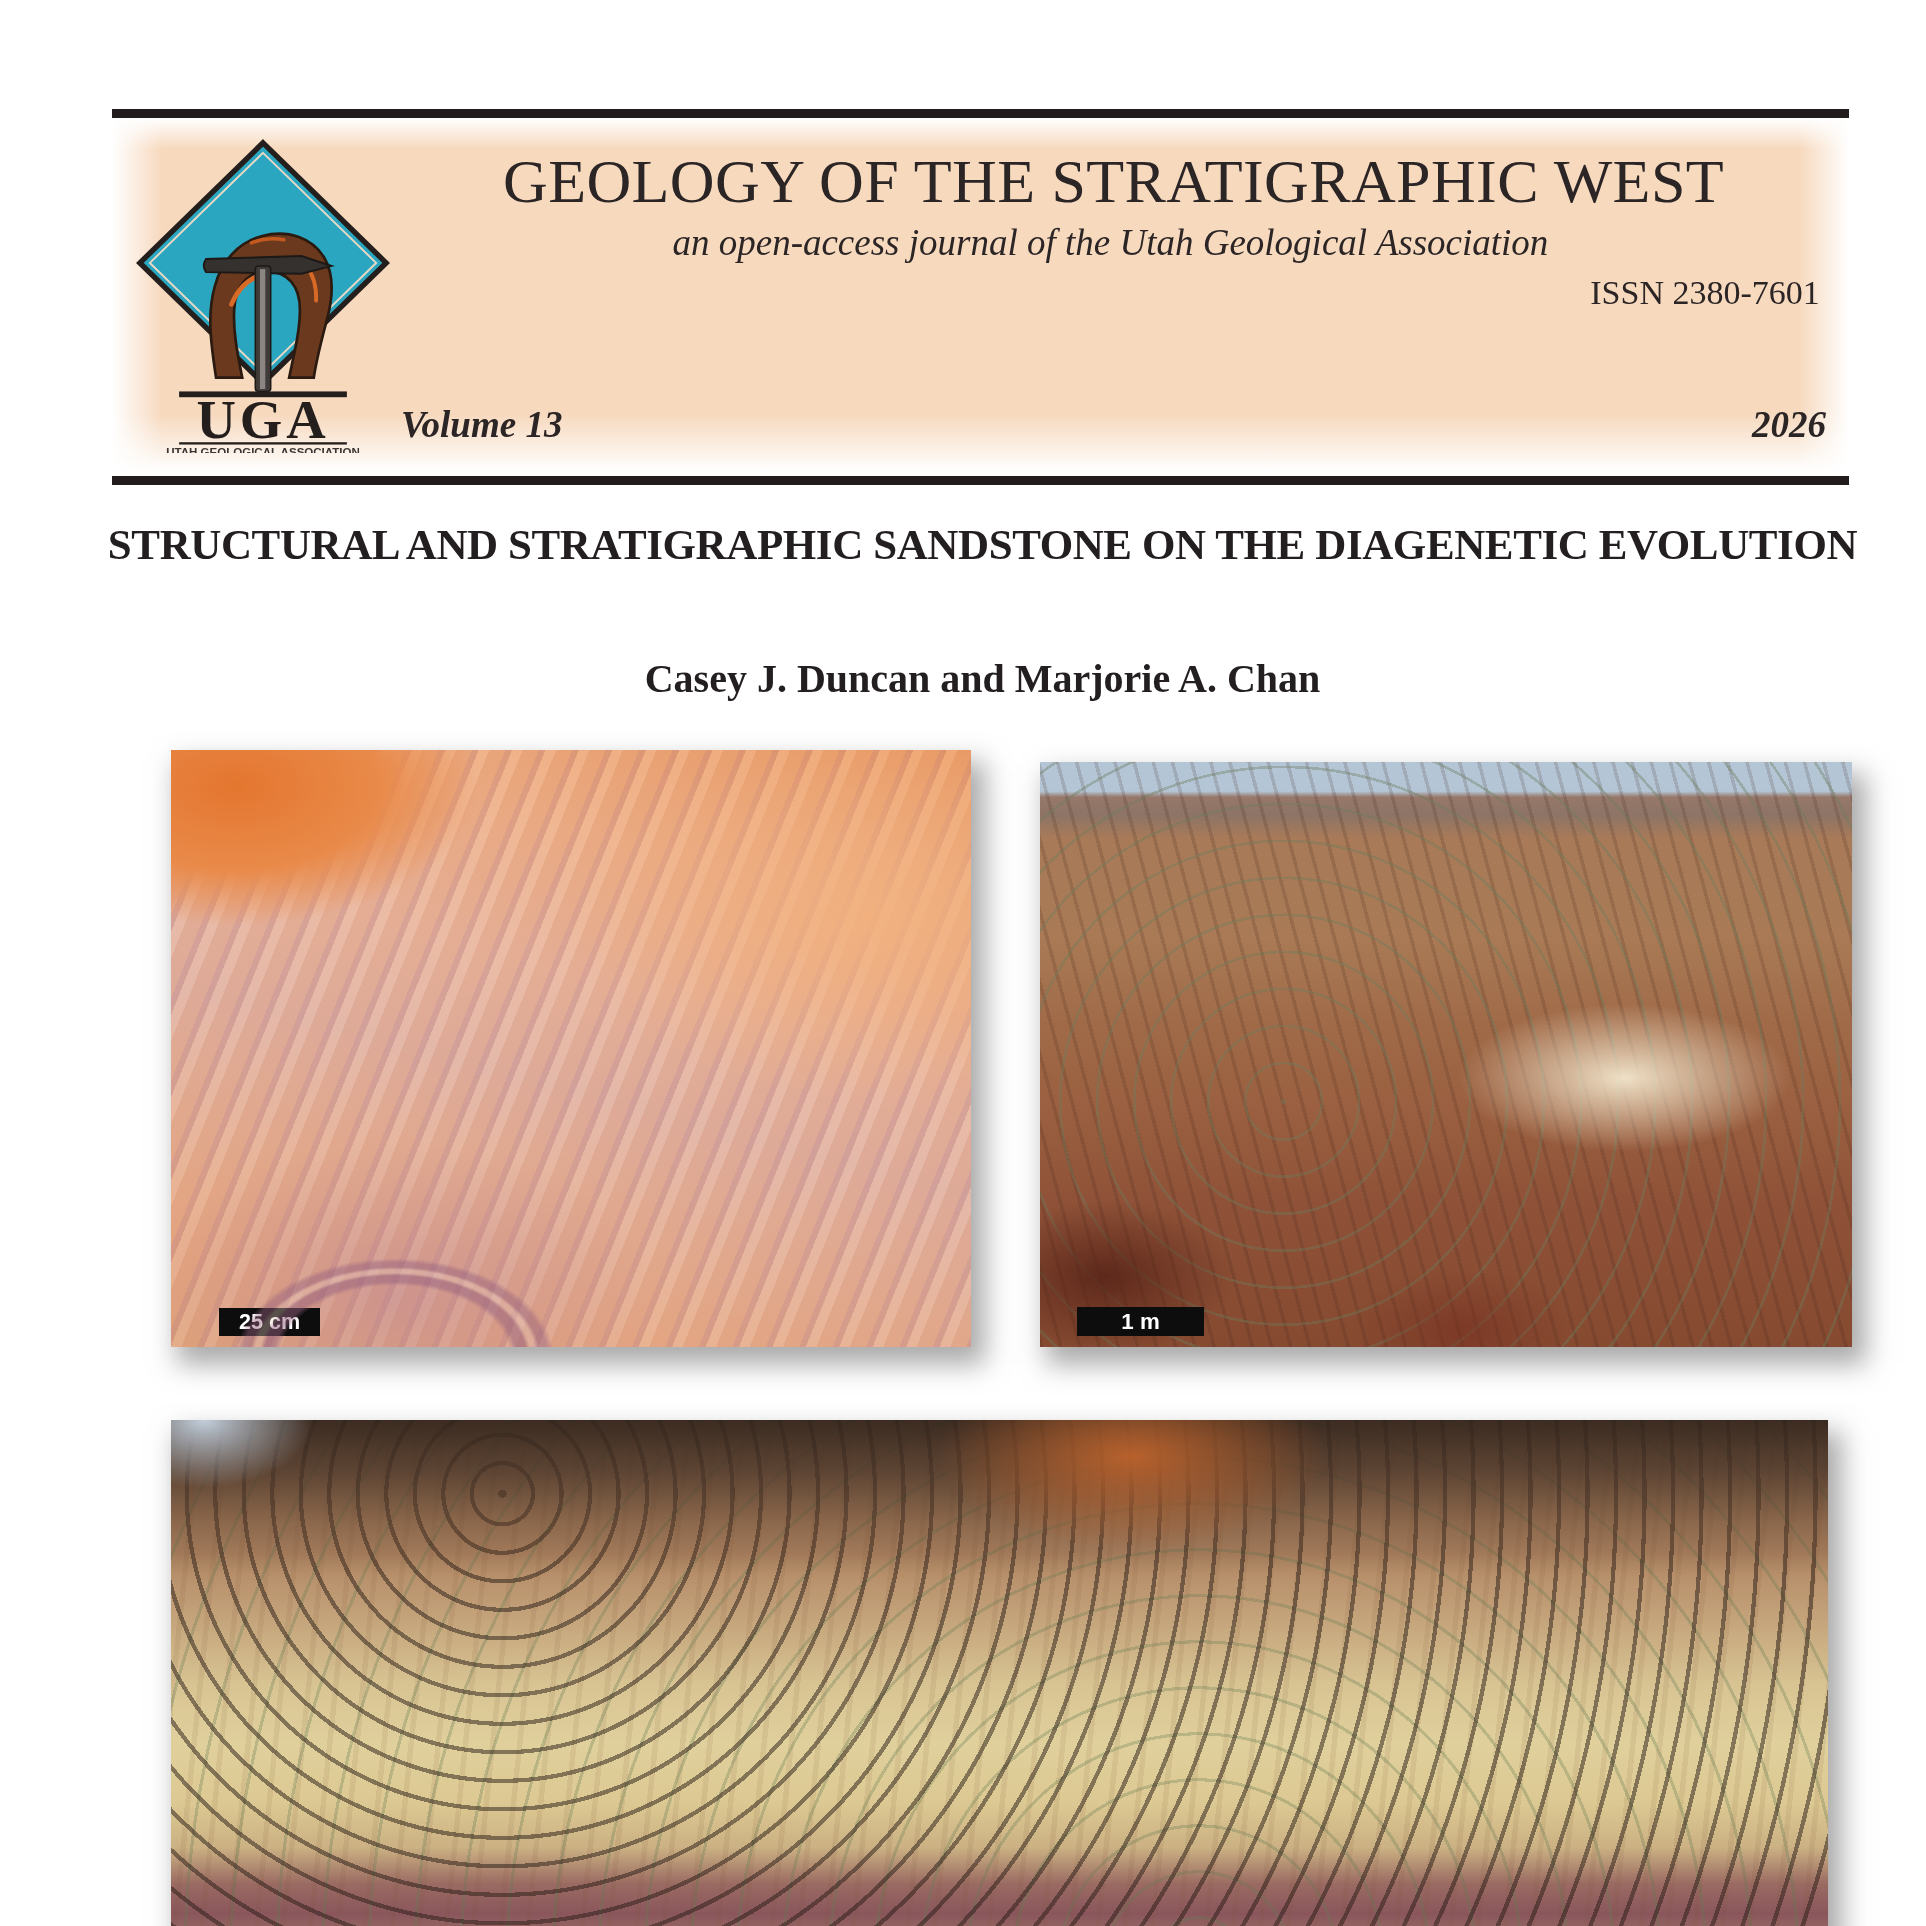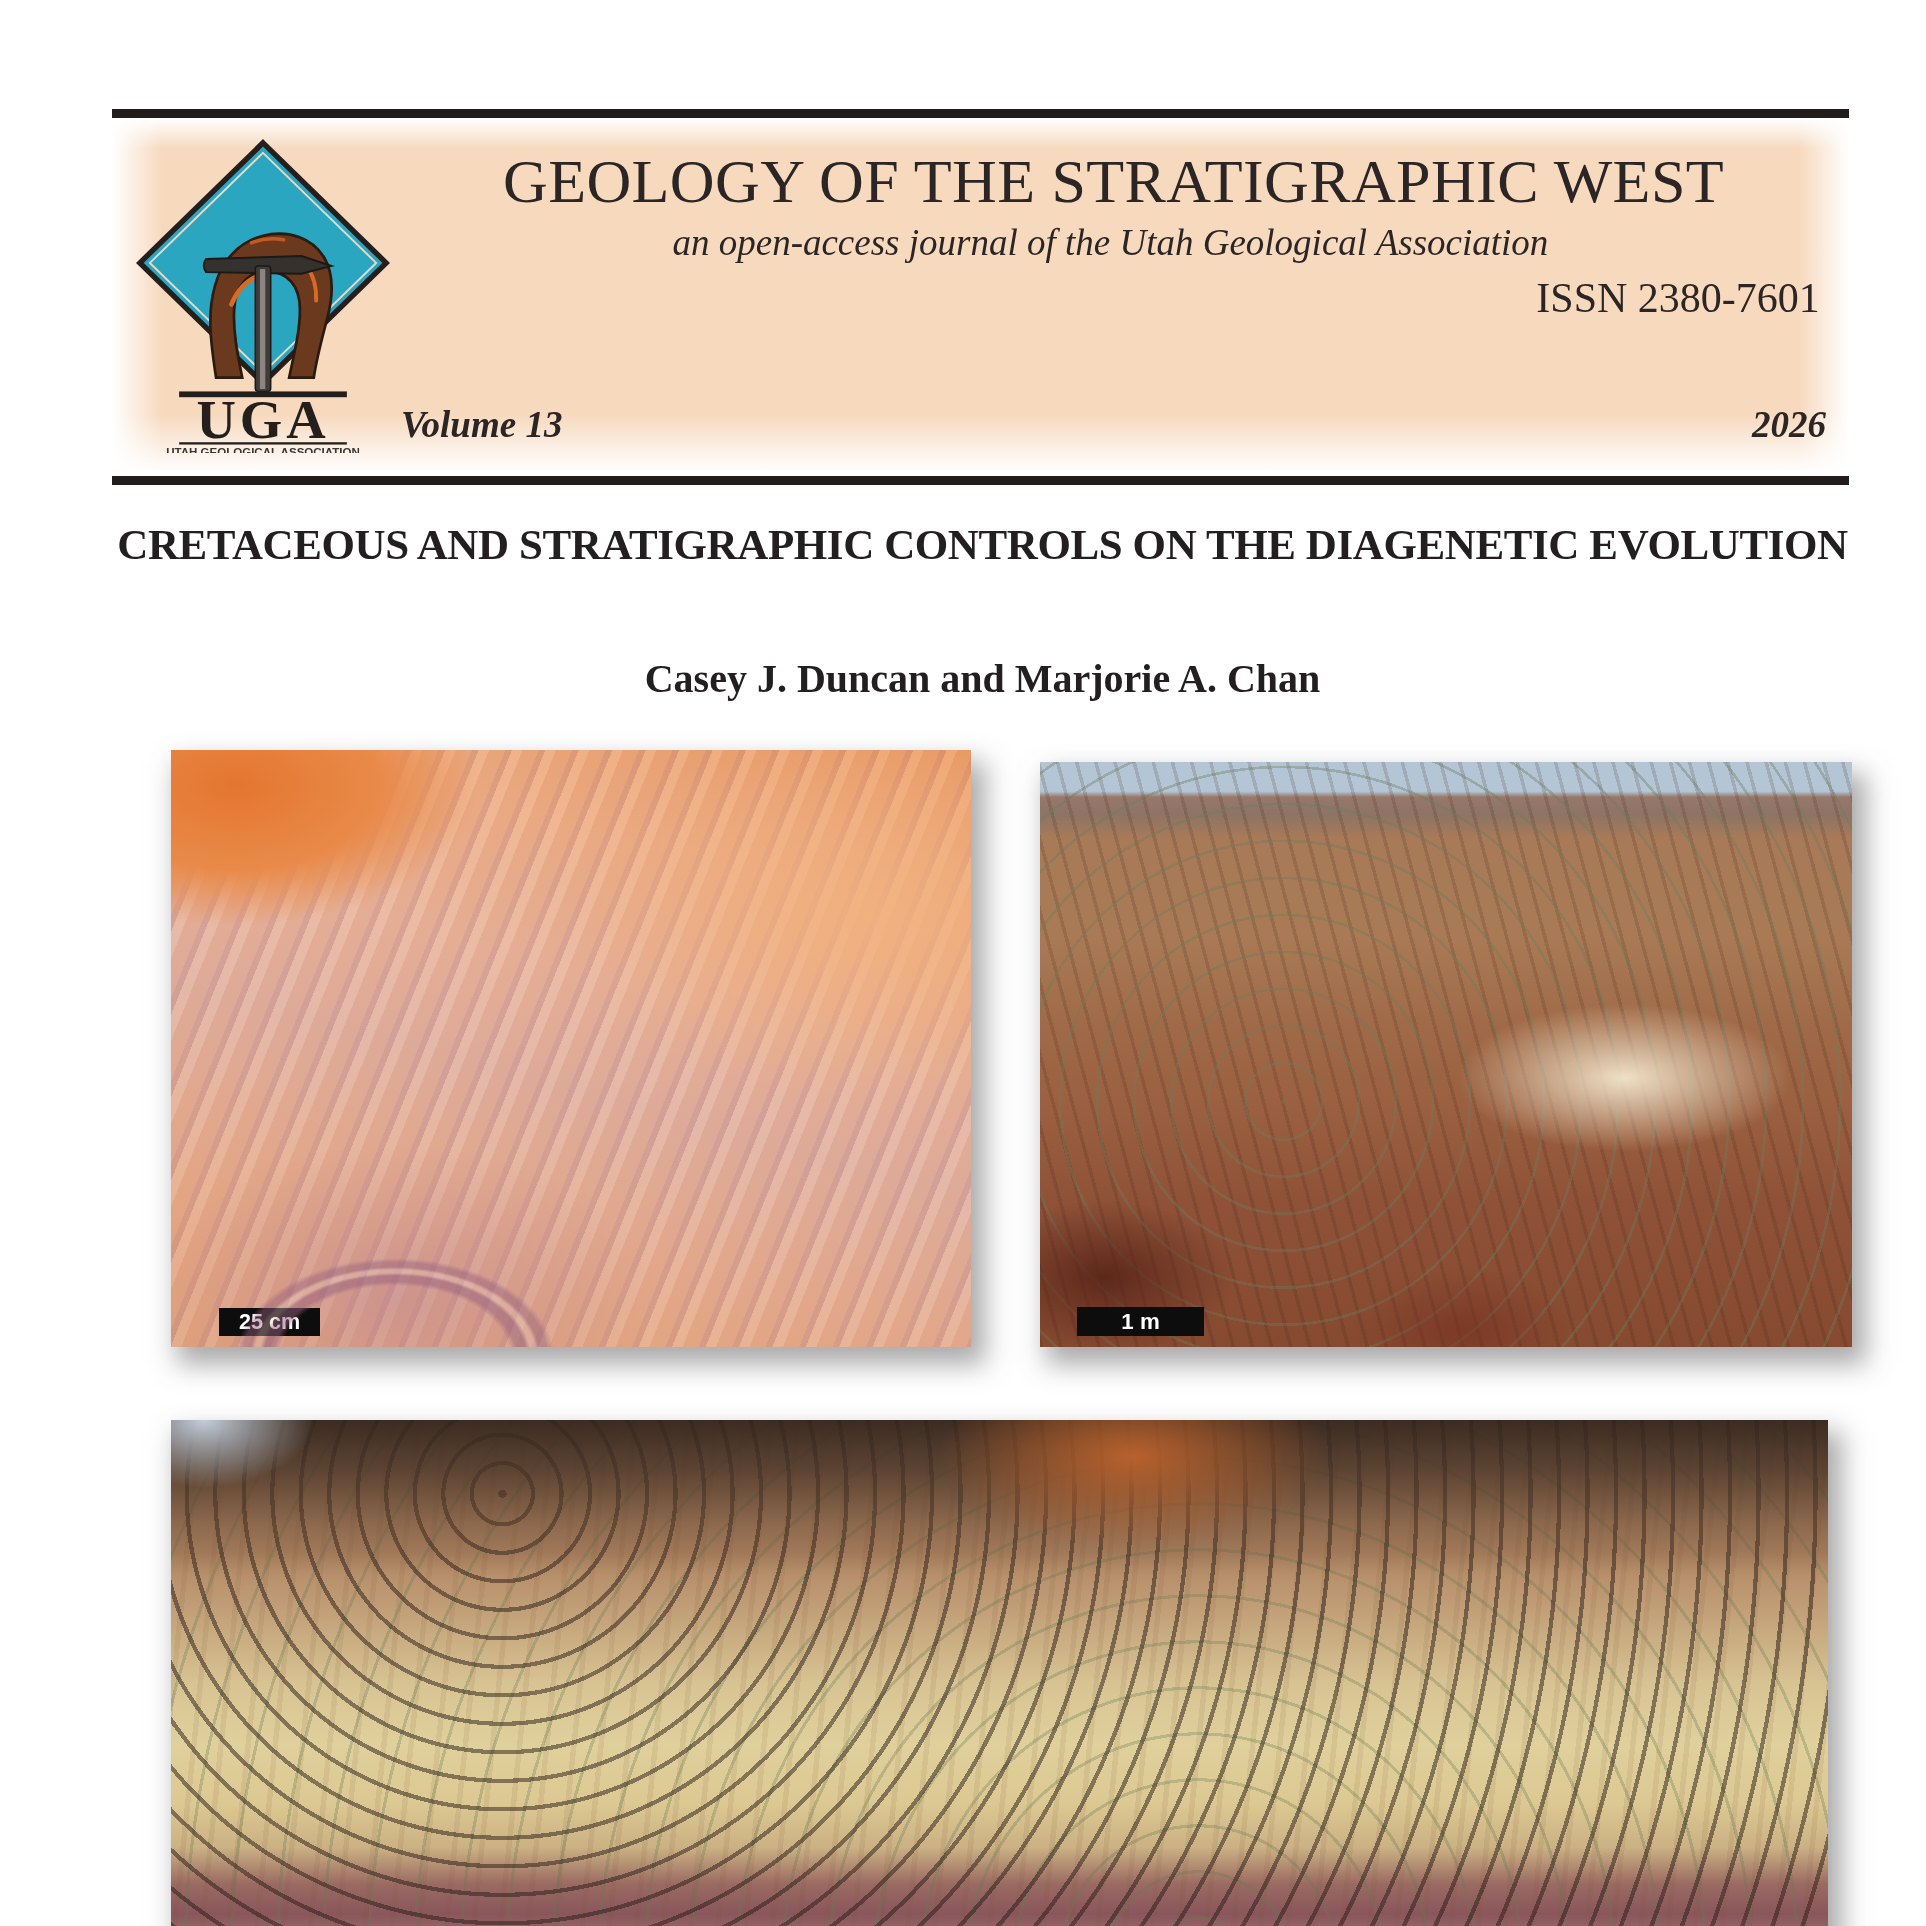--- a/index.html
+++ b/index.html
@@ -16,21 +16,21 @@
     position:absolute;left:112px;top:118px;width:1737px;height:354px;
     background:
       linear-gradient(to right,#ffffff 0,rgba(255,255,255,0) 50px,rgba(255,255,255,0) calc(100% - 50px),#ffffff 100%),
       linear-gradient(to bottom,#ffffff 0,rgba(255,255,255,0) 31px,rgba(255,255,255,0) calc(100% - 58px),#ffffff 100%),
       #f7d9be;
   }
   .logo{position:absolute;left:24px;top:21px;width:254px;height:314px;}
   .masthead{position:absolute;left:289px;top:31px;width:1425px;text-align:center;color:#2b2526;}
   .journal-title{font-size:62px;font-weight:400;letter-spacing:0.4px;line-height:65px;margin:0;white-space:nowrap;}
   .journal-subtitle{font-size:37px;font-style:italic;margin-top:7px;padding-right:6.2px;}
-  .journal-issn{font-size:42px;text-align:right;margin-top:10px;padding-right:6.2px;}
+  .journal-issn{font-size:34px;text-align:right;margin-top:10px;padding-right:6.2px;}
   .volume-line{
     position:absolute;left:289px;top:285px;width:1425px;
     display:flex;justify-content:space-between;align-items:flex-end;
     font-size:37px;font-weight:bold;font-style:italic;color:#2b2526;gap:12px;
   }
 
   
   .logo svg{width:100%;height:100%;}
 
   
@@ -134,21 +134,21 @@
 
     <div class="volume-line">
       <span>Volume 13</span>
       <span>2026</span>
     </div>
   </header>
 
   <div class="rule rule-banner-bottom"></div>
 
   <h2 class="article-title">
-    <span>CRETACEOUS AND STRATIGRAPHIC CONTROLS ON THE DIAGENETIC EVOLUTION</span><br>
+    <span>STRUCTURAL AND STRATIGRAPHIC SANDSTONE ON THE DIAGENETIC EVOLUTION</span><br>
   </h2>
 
   <div class="authors">Casey J. Duncan and Marjorie A. Chan</div>
 
   <figure class="photo photo-1" style="margin:0;">
     <div class="scalebar scalebar-25cm">25 cm</div>
   </figure>
 
   <figure class="photo photo-2" style="margin:0;">
     <div class="scalebar scalebar-1m">1 m</div>

